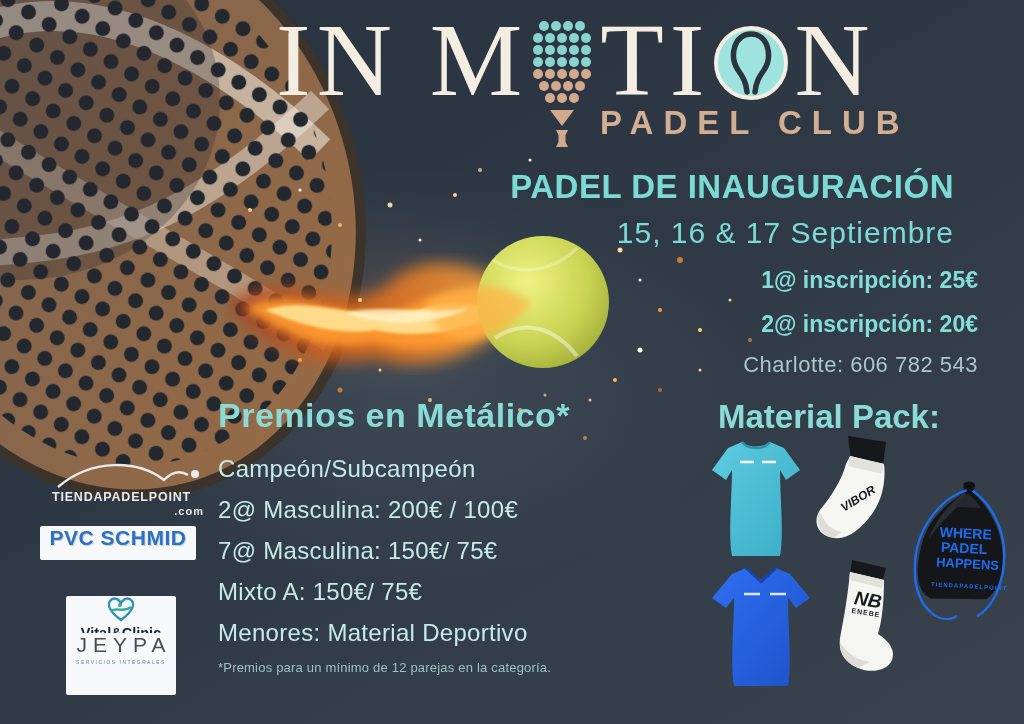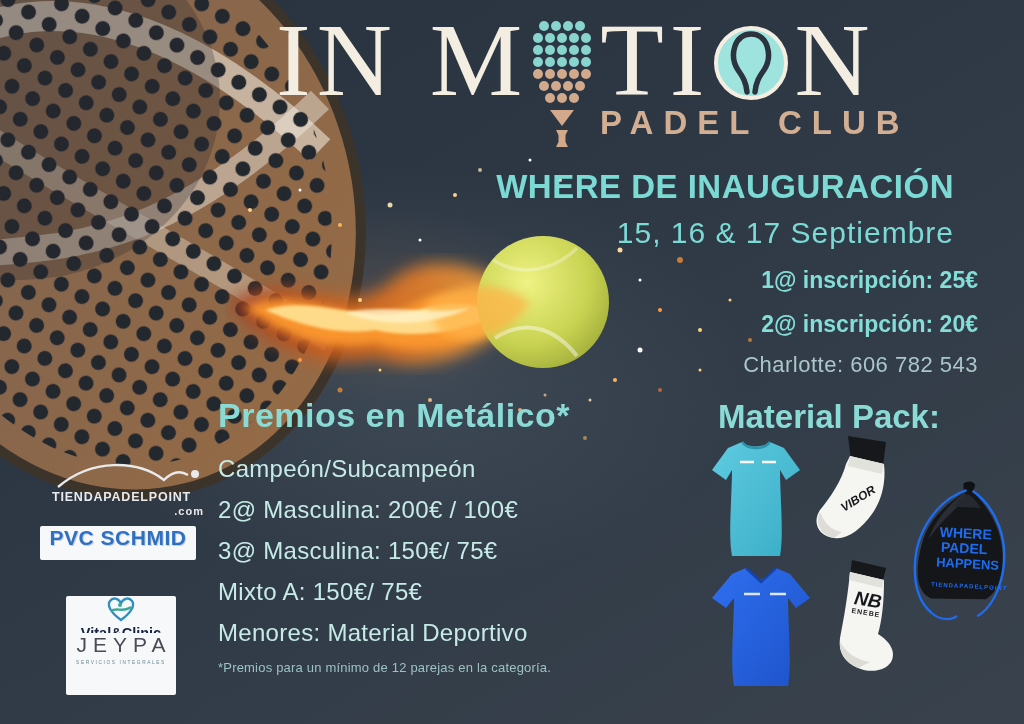--- a/index.html
+++ b/index.html
@@ -197,33 +197,33 @@
     <span>TI</span>
     <svg class="logo-glyph-ball" width="78" height="78" viewBox="0 0 78 78">
       <circle cx="39" cy="39" r="35" fill="#9fe3de" stroke="#f3eee1" stroke-width="4"></circle>
       <path d="M39 10 C 22 10, 17 32, 26 46 C 31 53, 34 58, 35 68 M39 10 C 56 10, 61 32, 52 46 C 47 53, 44 58, 43 68" stroke="#2b333f" stroke-width="5.5" fill="none" stroke-linecap="round"></path>
     </svg>
     <span>N</span>
   </div>
   <div class="logo-sub">PADEL CLUB</div>
 
   <div class="event">
-    <div class="event-title">WHERE DE INAUGURACIÓN</div>
+    <div class="event-title">PADEL DE INAUGURACIÓN</div>
     <div class="event-dates">15, 16 &amp; 17 Septiembre</div>
     <div class="event-fee">1@ inscripción: 25€</div>
     <div class="event-fee">2@ inscripción: 20€</div>
     <div class="event-contact">Charlotte: 606 782 543</div>
   </div>
 
   <div class="premios">
     <div class="premios-h">Premios en Metálico*</div>
     <div class="premios-list">
       <div class="premios-item">Campeón/Subcampeón</div>
       <div class="premios-item">2@ Masculina: 200€ / 100€</div>
-      <div class="premios-item">3@ Masculina: 150€/ 75€</div>
+      <div class="premios-item">7@ Masculina: 150€/ 75€</div>
       <div class="premios-item">Mixto A: 150€/ 75€</div>
       <div class="premios-item">Menores: Material Deportivo</div>
     </div>
     <div class="premios-foot">*Premios para un mínimo de 12 parejas en la categoría.</div>
 
   </div>
 
   <div class="welcome-h">Material Pack:</div>
 
   <svg class="abs" style="left:710px;top:436px" width="92" height="126" viewBox="0 0 92 126">

